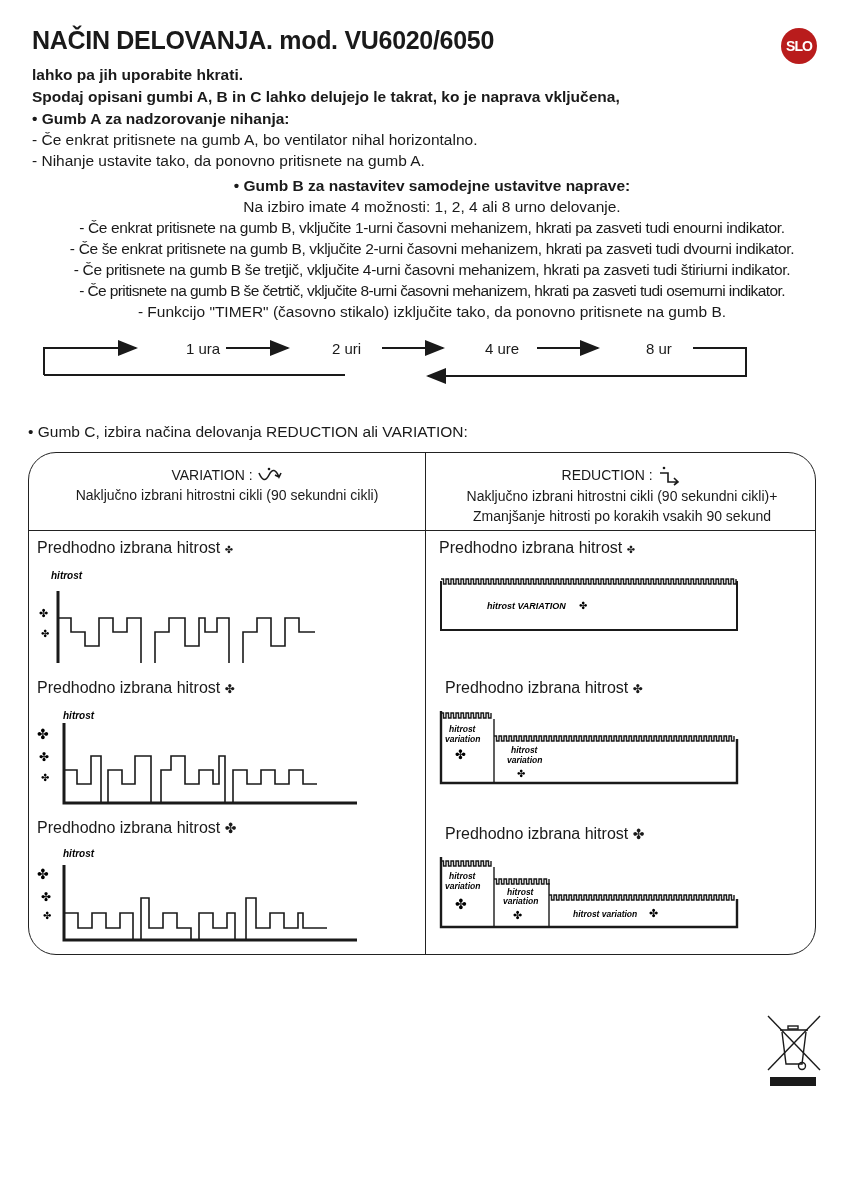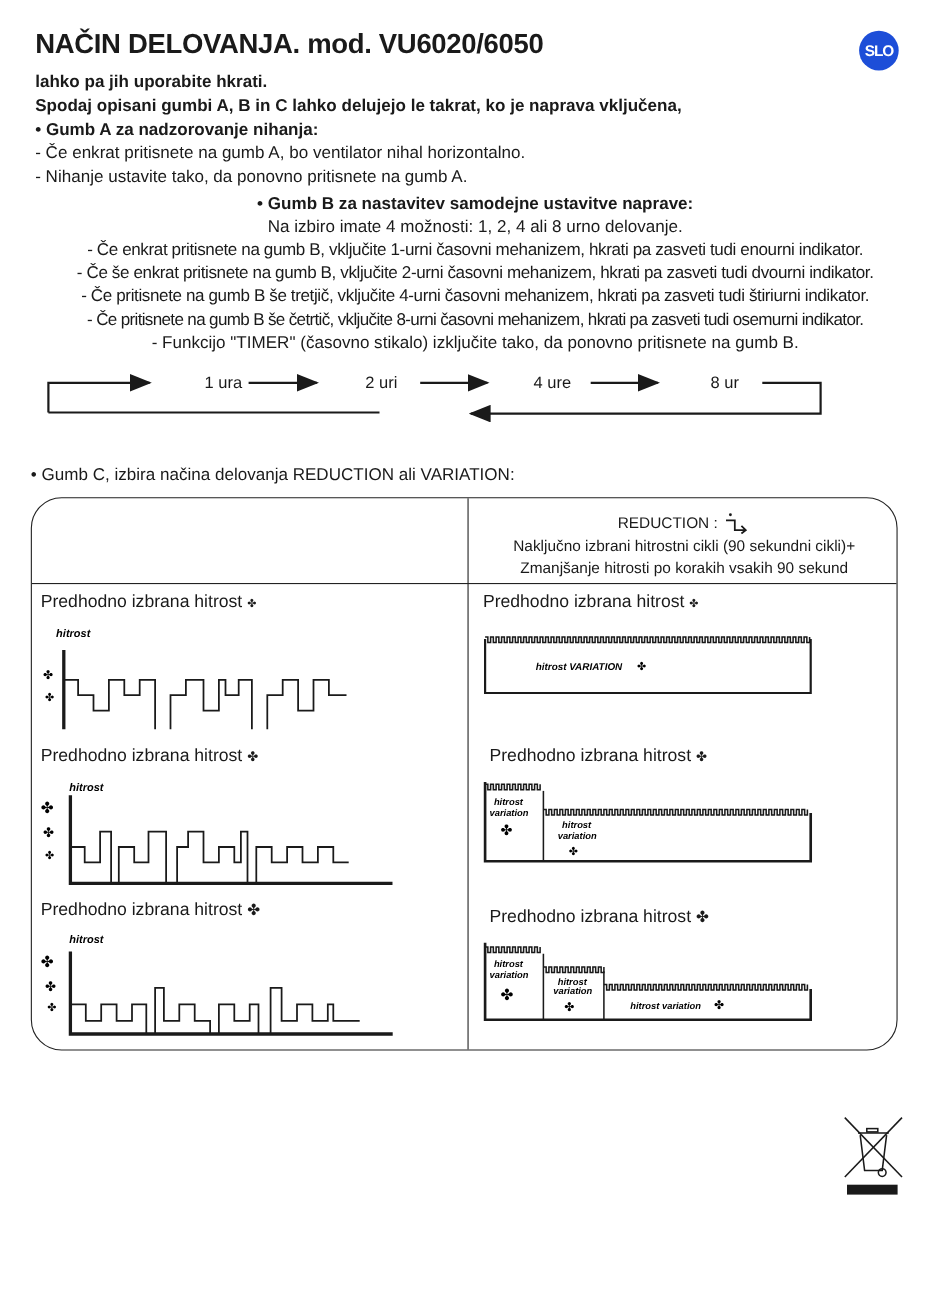--- a/index.html
+++ b/index.html
@@ -1,19 +1,19 @@
 <!DOCTYPE html>
 <html><head>
 <meta charset="utf-8">
 <style>
   html, body { margin:0; padding:0; background:#fff; }
   body { width:850px; height:1190px; position:relative; font-family:"Liberation Sans", sans-serif; color:#1a1a1a; overflow:hidden; }
   .abs { position:absolute; }
   .title { left:32px; top:26px; font-size:25px; letter-spacing:-0.3px; font-weight:bold; }
-  .badge { left:781px; top:28px; width:36px; height:36px; border-radius:50%; background:#1d4ed8; color:#fff; font-size:14px; font-weight:bold; display:flex; align-items:center; justify-content:center; letter-spacing:-1px; }
+  .badge { left:781px; top:28px; width:36px; height:36px; border-radius:50%; background:#b91c1c; color:#fff; font-size:14px; font-weight:bold; display:flex; align-items:center; justify-content:center; letter-spacing:-1px; }
   .intro { left:32px; top:64px; font-size:15.5px; font-weight:bold; line-height:22px; width:740px; }
   .sec { left:32px; font-size:15.5px; line-height:21px; width:800px; }
   .sec .h { font-weight:bold; }
   .sec .l { white-space:nowrap; }
   .narrow { letter-spacing:-0.35px; }
   .flow { left:0; top:330px; width:850px; height:60px; }
   .flow-label { position:absolute; font-size:15px; top:10px;margin-left:29px; }
   .secC { left:28px; top:423px; font-size:15.5px; font-weight:normal; }
   .table { left:28px; top:452px; width:788px; height:503px; border:1.5px solid #222; border-radius:28px 28px 28px 28px; box-sizing:border-box; }
   .vdiv { position:absolute; left:396px; top:0; bottom:0; border-left:1.5px solid #222; }
@@ -72,20 +72,29 @@
 </div>
 
 <div class="abs secC">
   <span>• Gumb C, izbira načina delovanja </span><span>REDUCTION</span><span> ali </span><span>VARIATION:</span>
 </div>
 
 <div class="abs table">
   <div class="vdiv"></div>
   <div class="hdiv"></div>
 
+  <div class="head" style="left:0;width:396px;">
+    <div><span>VARIATION :</span>
+      <svg width="26" height="18" style="vertical-align:middle">
+        <path d="M2,6 Q7,18 12,8 Q17,-2 22,10 L24,6 M22,10 L18,8" stroke="#1a1a1a" stroke-width="1.6" fill="none"></path>
+        <circle cx="12" cy="2" r="1.3" fill="#1a1a1a"></circle>
+      </svg>
+    </div>
+    <div>Naključno izbrani hitrostni cikli (90 sekundni cikli)</div>
+  </div>
 
   <div class="head" style="left:398px;width:390px;">
     <div><span>REDUCTION :</span>
       <svg width="26" height="20" style="vertical-align:middle">
         <path d="M4,7 L12,7 L12,16 L22,16 M18,12 L22,16 L18,19" stroke="#1a1a1a" stroke-width="1.6" fill="none"></path>
         <circle cx="8" cy="2" r="1.3" fill="#1a1a1a"></circle>
       </svg>
     </div>
     <div>Naključno izbrani hitrostni cikli (90 sekundni cikli)+</div>
     <div>Zmanjšanje hitrosti po korakih vsakih 90 sekund</div>

